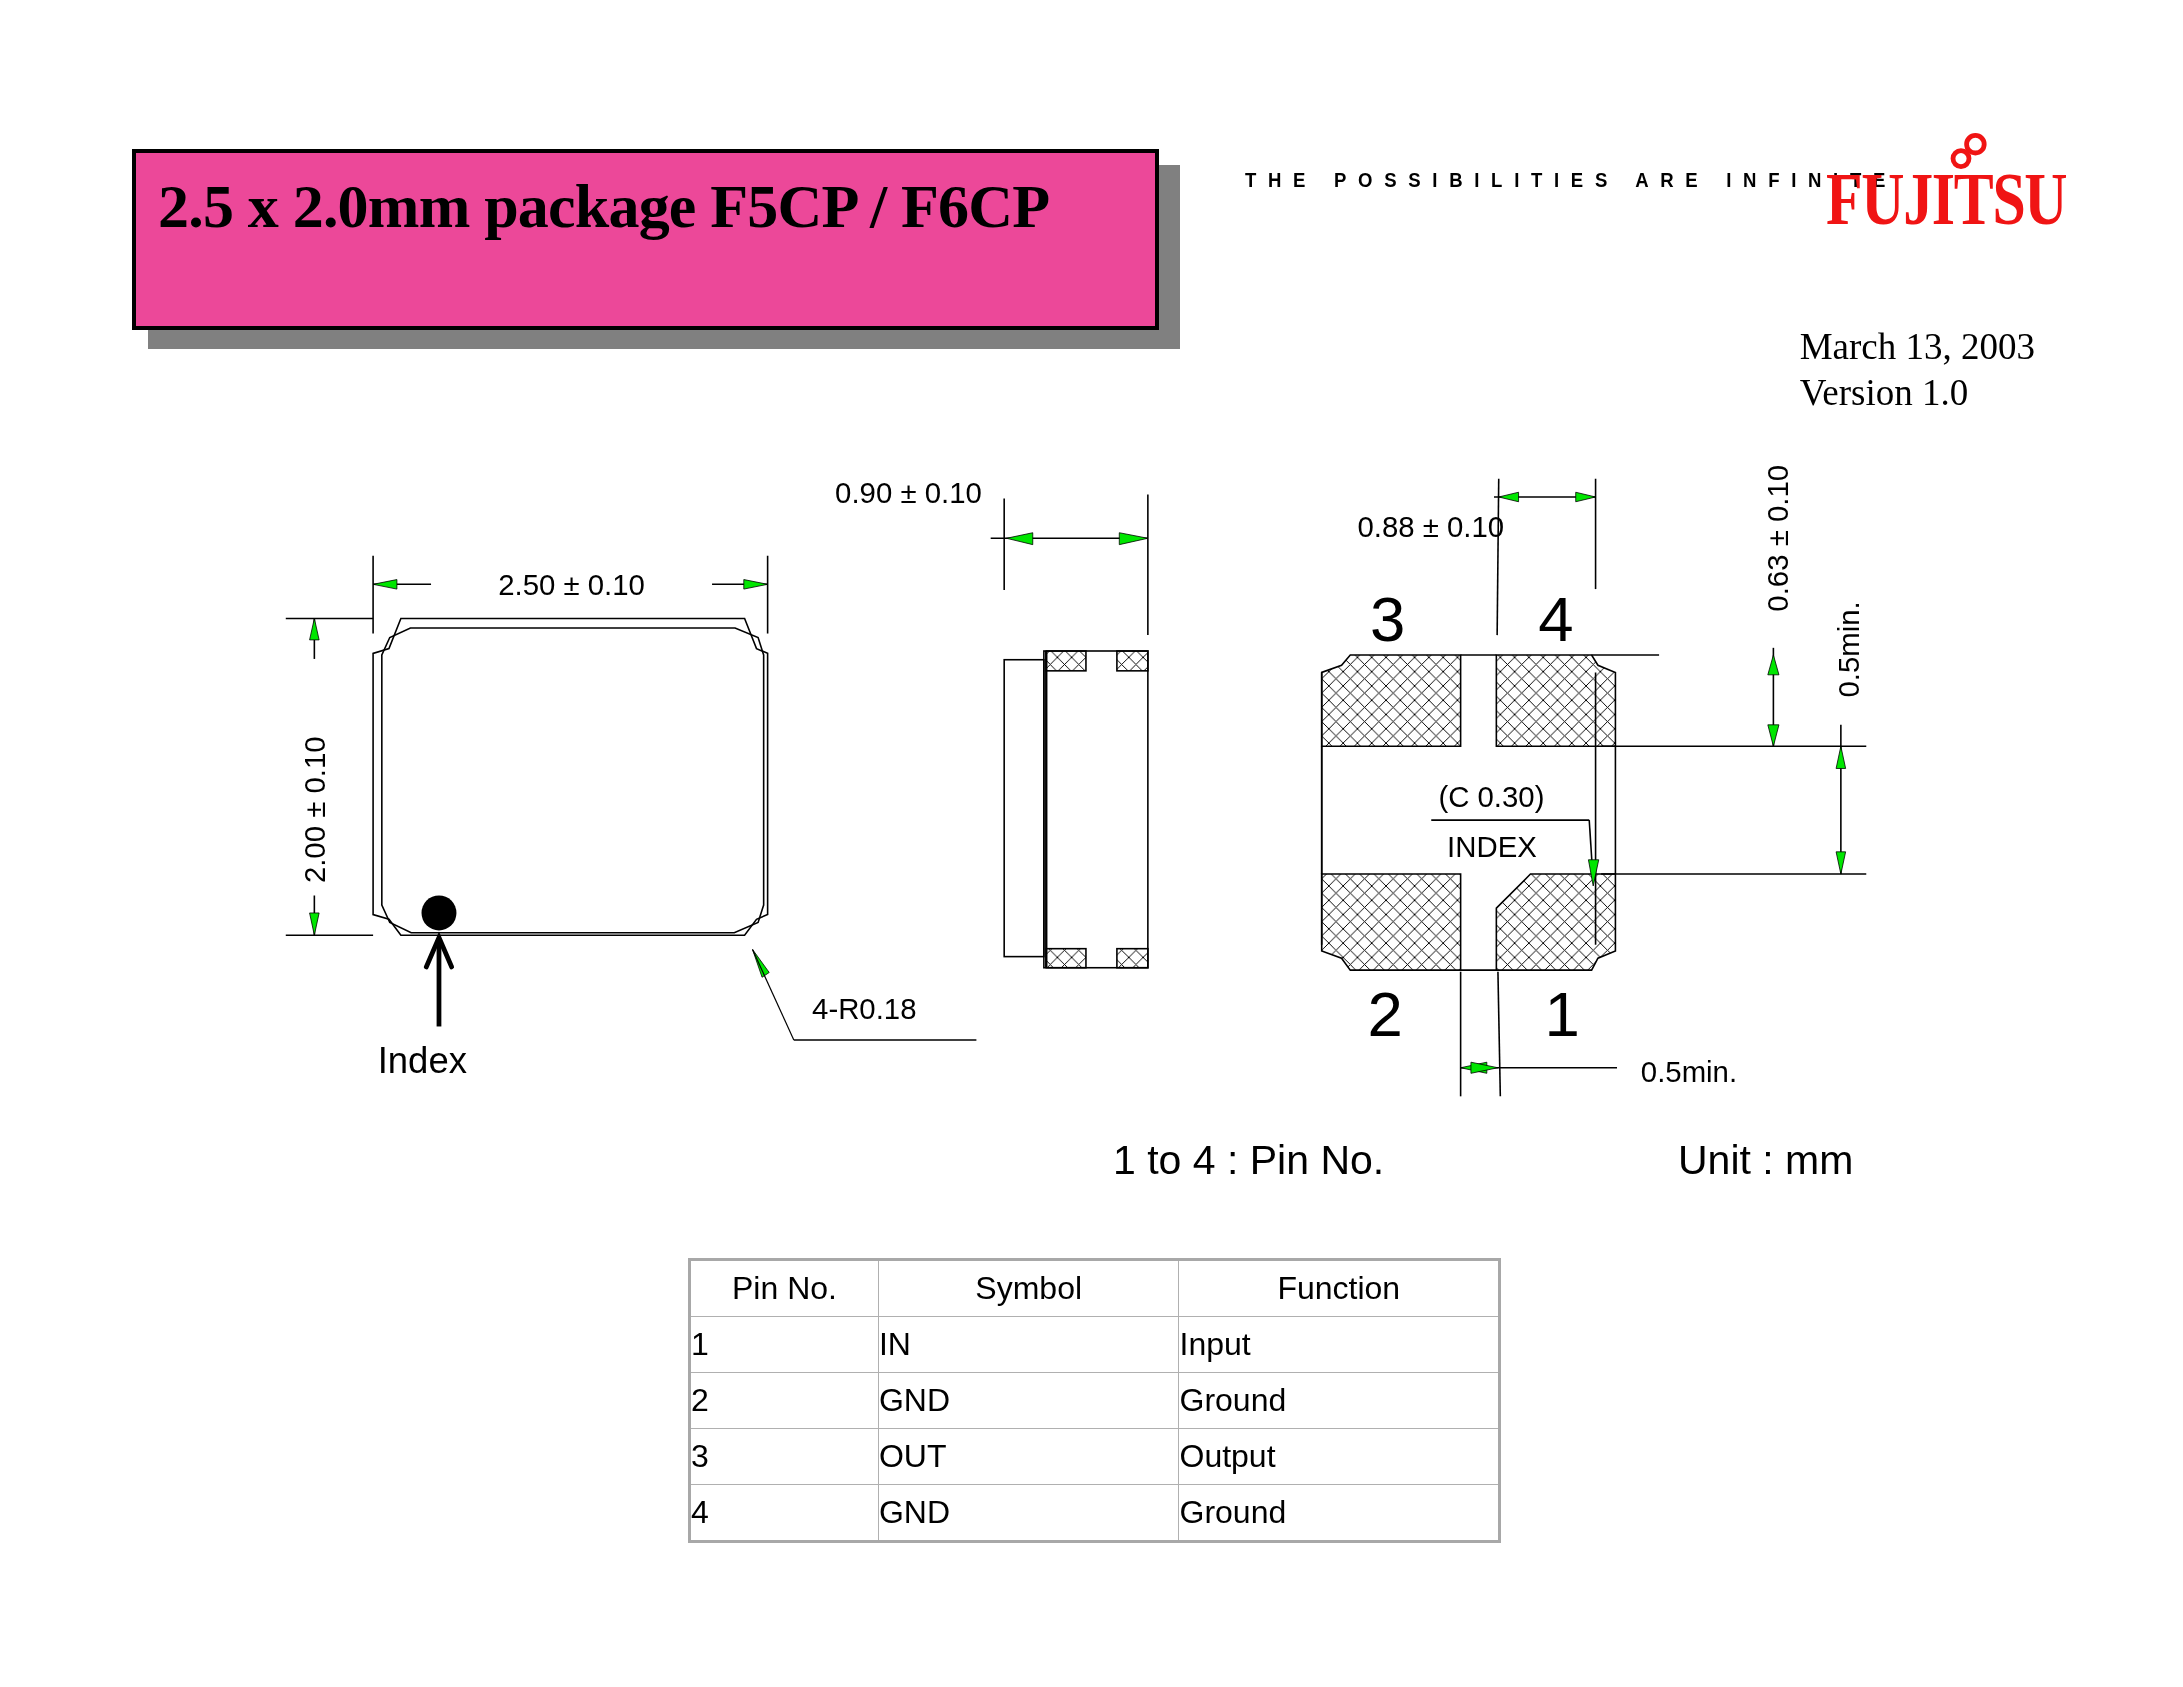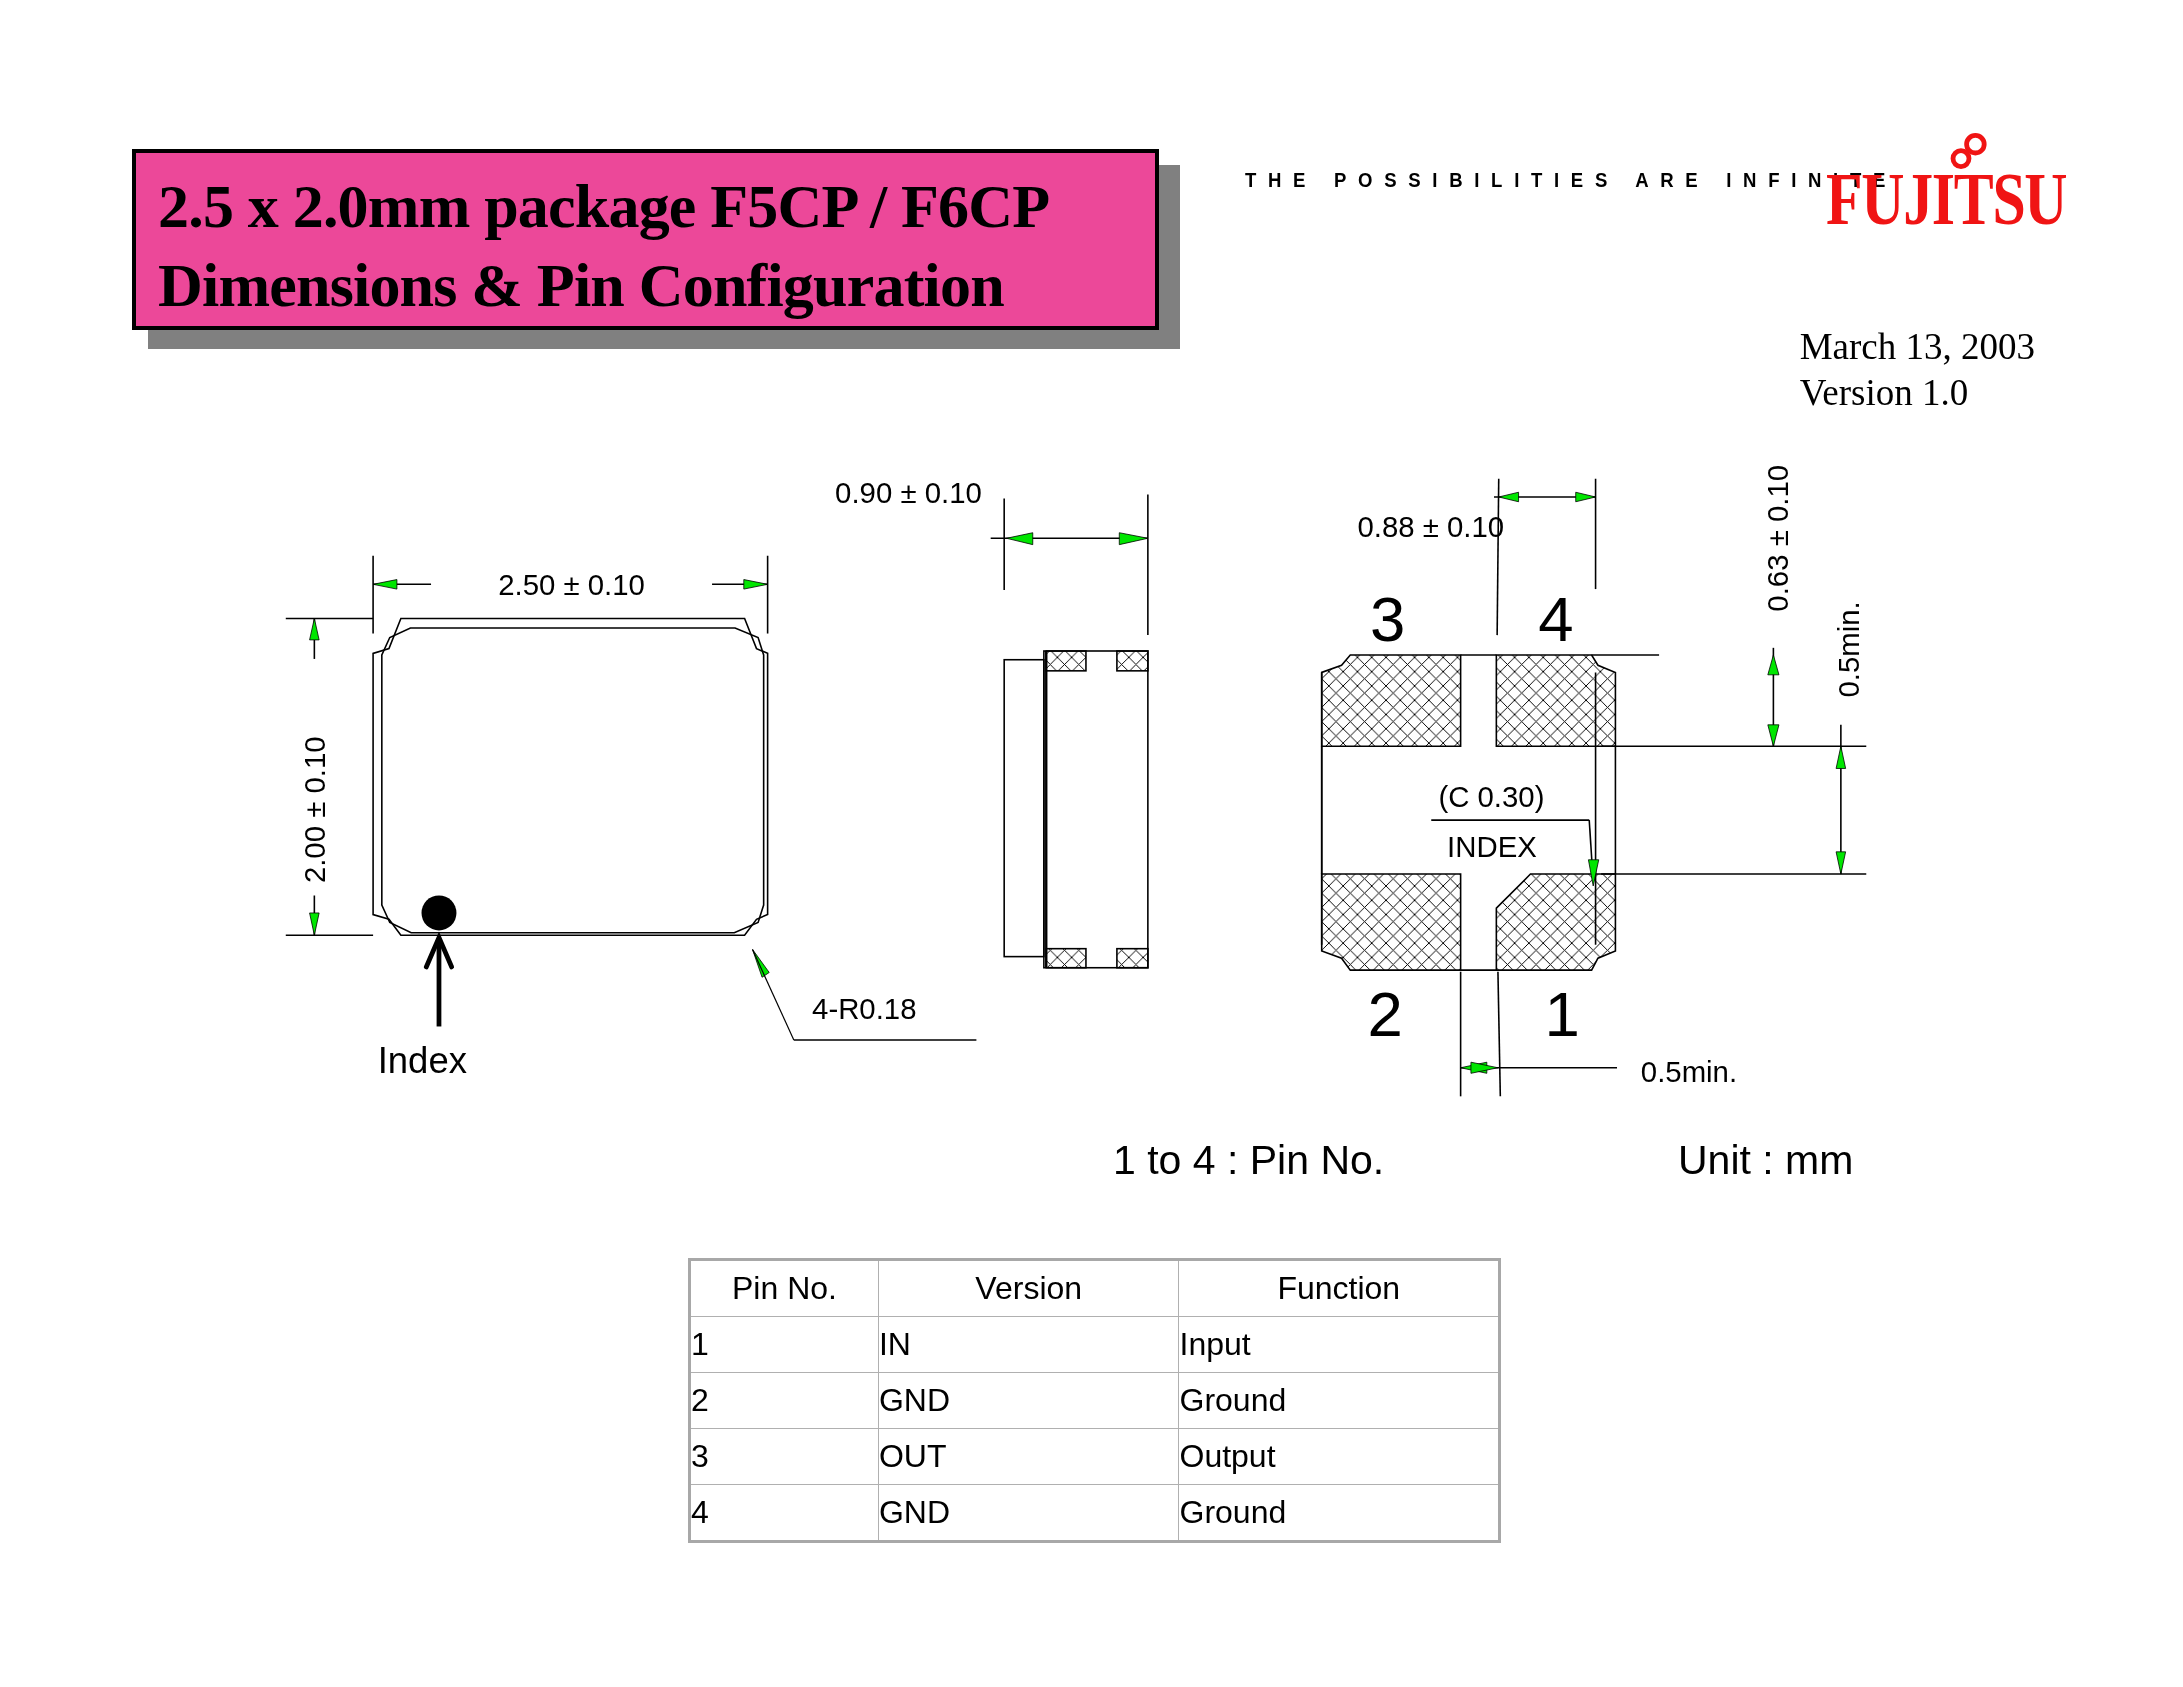--- a/index.html
+++ b/index.html
@@ -18,21 +18,20 @@
   .legend { position:absolute; top:1137px; font-family:"Liberation Sans", sans-serif; font-size:41px; white-space:nowrap; }
   table.pins { position:absolute; left:688px; top:1258px; width:813px; border-collapse:collapse; border:3.2px solid #a8a8a8; font-family:"Liberation Sans", sans-serif; font-size:32px; }
   table.pins td, table.pins th { border:1.6px solid #b0b0b0; height:55px; padding:0; font-weight:normal; }
 </style>
 </head>
 <body>
 
 <div class="title-shadow"></div>
 <div class="title-box">
   <div class="title-line">2.5 x 2.0mm package F5CP / F6CP</div>
-  <div class="title-line">Dimensions &amp; Pin Configuration</div>
 </div>
 
 <div class="tagline">THE POSSIBILITIES ARE INFINITE</div>
 <div class="logo">
   <svg class="logo-infinity" width="48" height="40" viewBox="0 0 60 50">
     <circle cx="38" cy="14" r="11" fill="none" stroke="#f01414" stroke-width="6"></circle>
     <circle cx="20" cy="32" r="10" fill="none" stroke="#f01414" stroke-width="6"></circle>
   </svg>
   <div class="logo-text">FUJITSU</div>
 </div>
@@ -166,21 +165,21 @@
 
 <table class="pins">
   <colgroup>
     <col style="width:190px">
       <col style="width:302px">
       <col style="width:322px">
   </colgroup>
   <tbody>
       <tr>
     <th>Pin No.</th>
-    <th>Version</th>
+    <th>Symbol</th>
     <th>Function</th>
   </tr>
   <tr>
     <td>1</td>
     <td>IN</td>
     <td>Input</td>
   </tr>
   <tr>
     <td>2</td>
     <td>GND</td>

